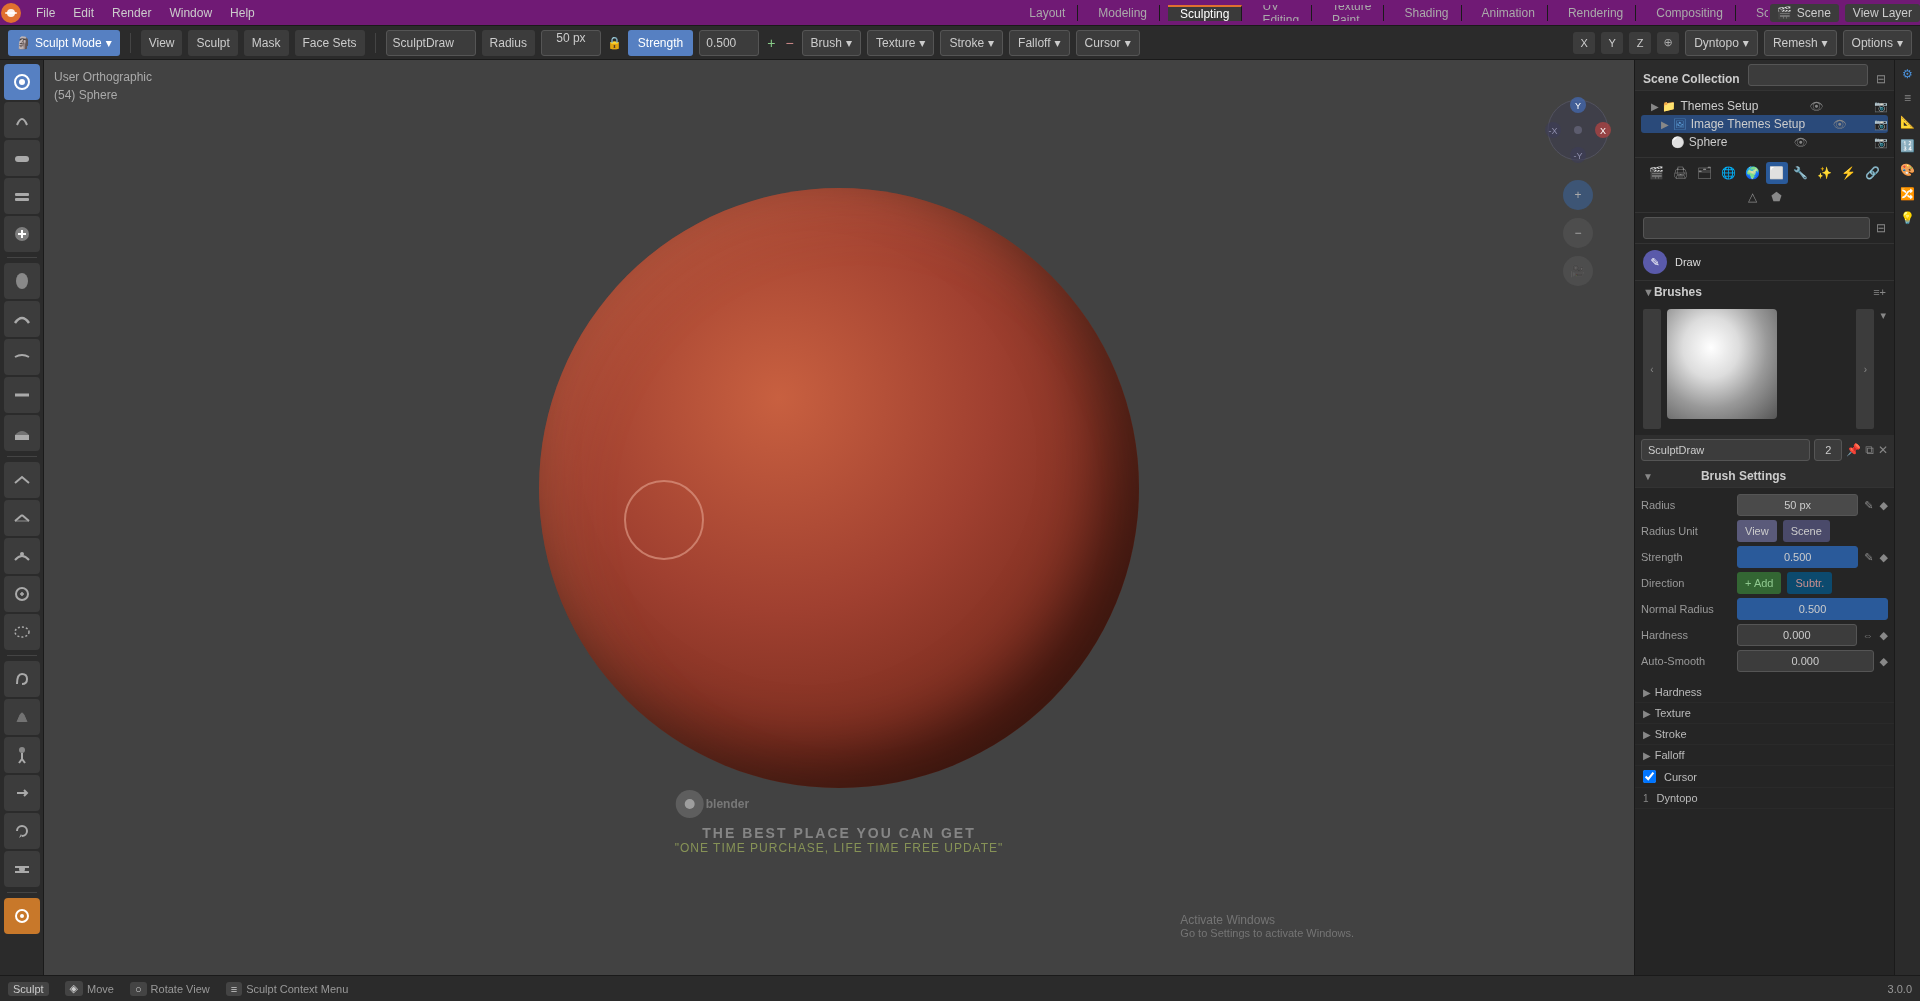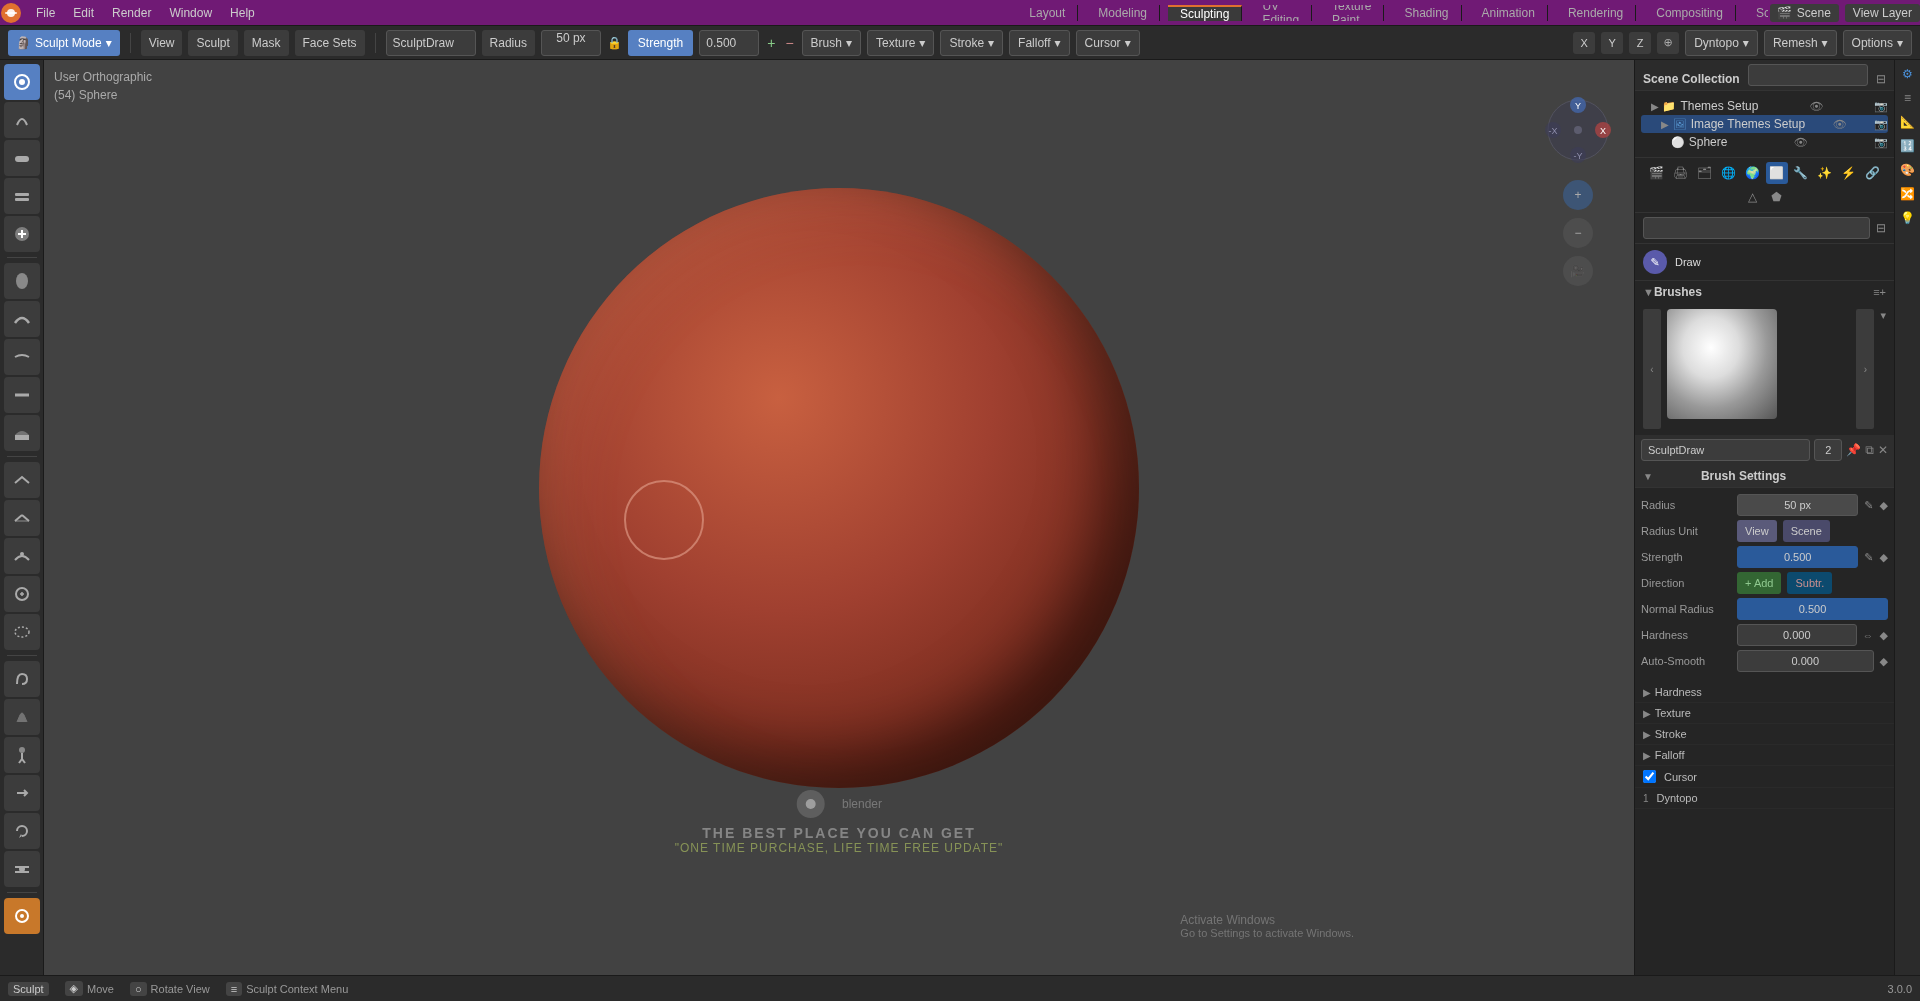--- a/index.html
+++ b/index.html
@@ -231,23 +231,24 @@
     }
     .watermark-url {
       font-size: 26px;
       font-weight: bold;
       color: rgba(200,200,200,0.4);
       letter-spacing: 2px;
     }
     .watermark-logo {
       display: flex;
       align-items: center;
-      justify-content: center;
-      gap: 16px;
+      justify-content: flex-start;
+      gap: 1px;
       margin: 6px 0;
+      font-weight: bold;
     }
     .blender-logo {
       width: 30px;
       height: 30px;
     }
     .watermark-sub {
       font-size: 14px;
       font-weight: bold;
       color: rgba(200,200,200,0.5);
       letter-spacing: 2px;

